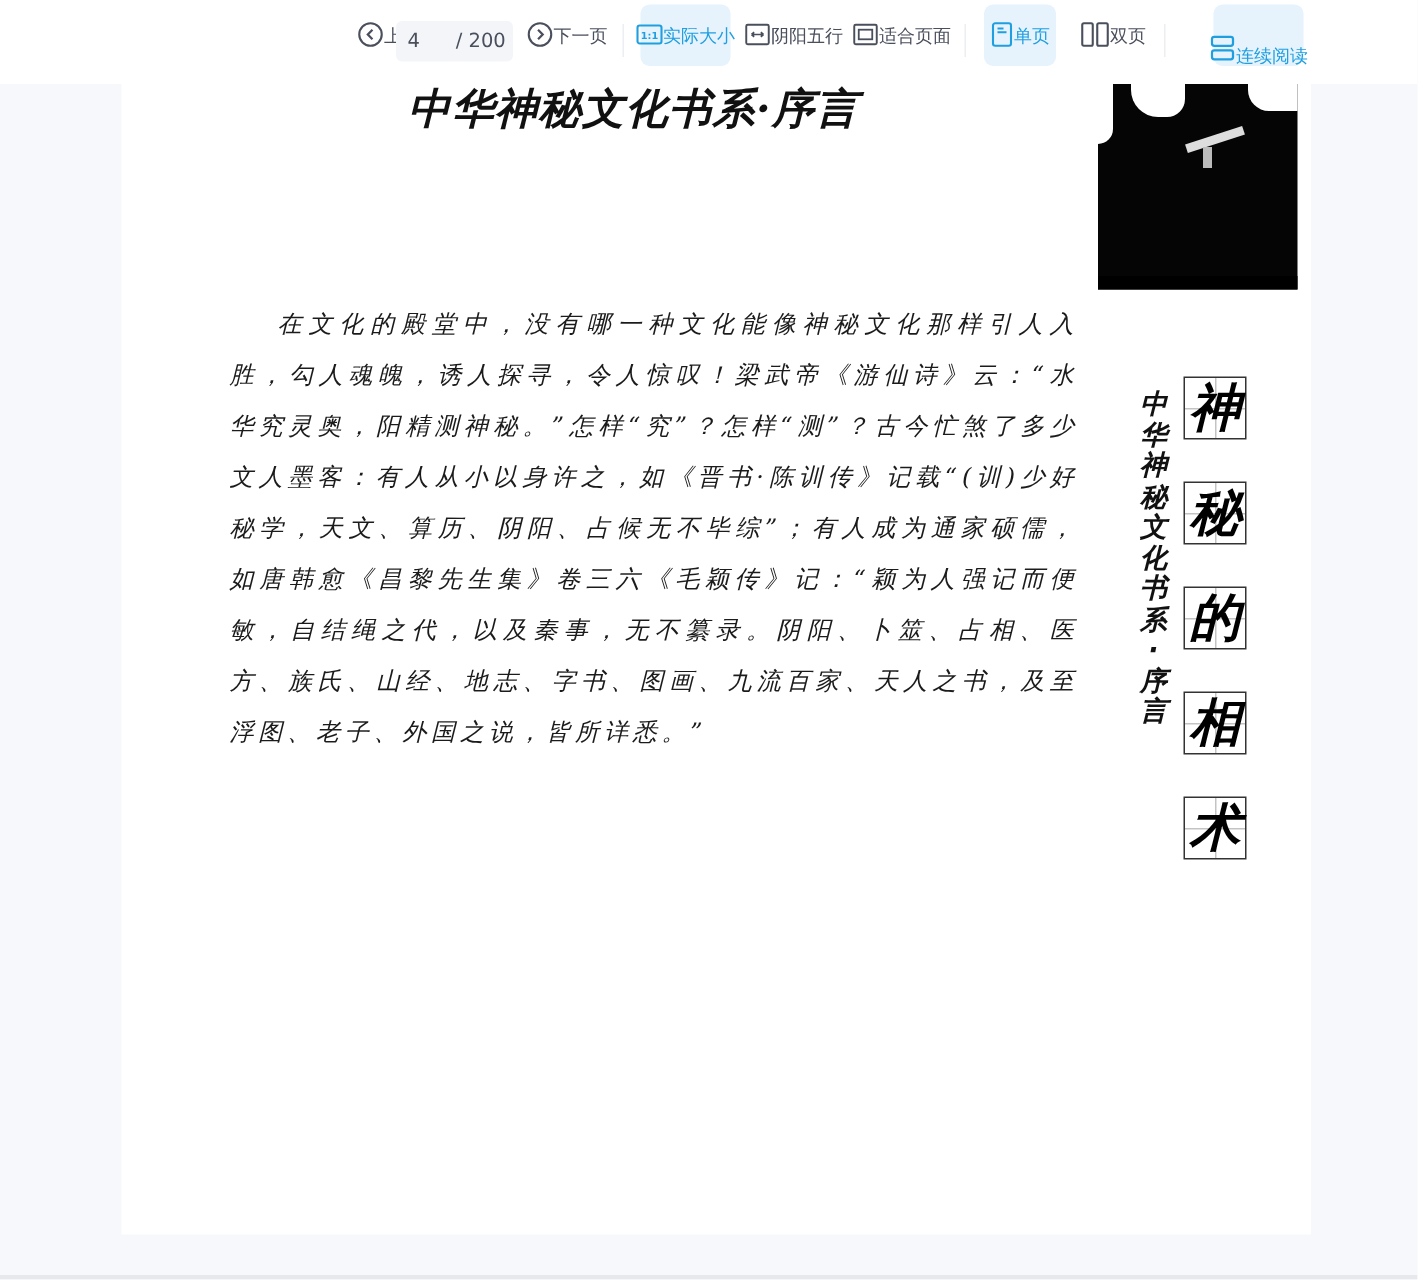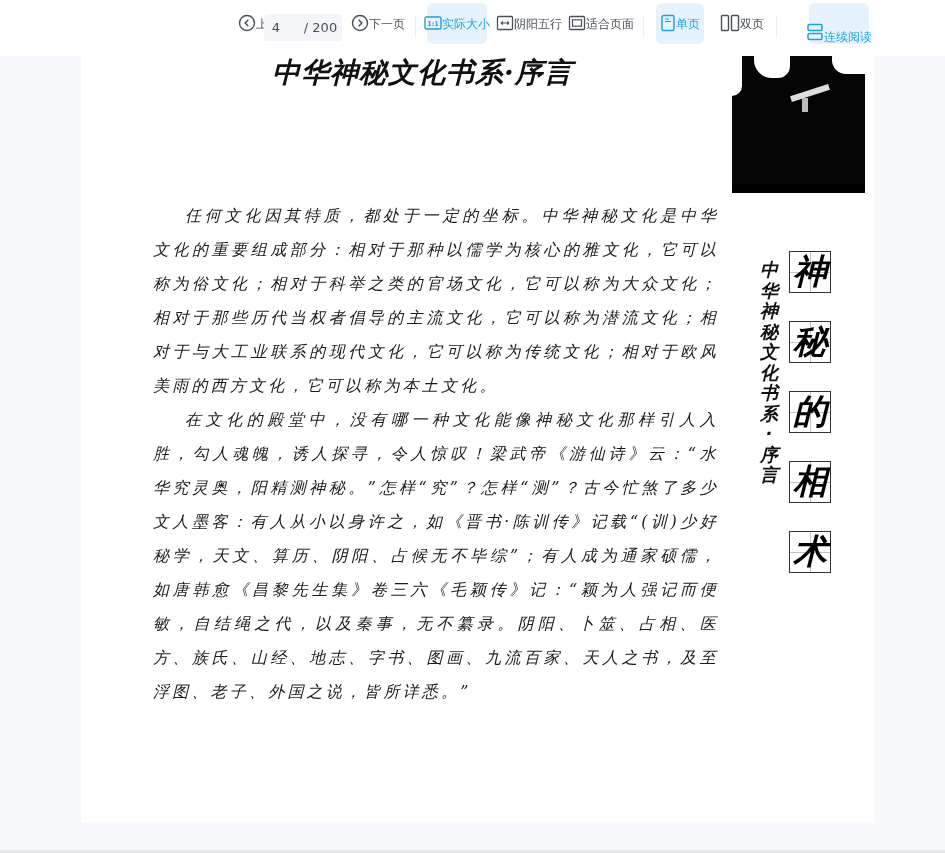--- a/index.html
+++ b/index.html
@@ -169,21 +169,20 @@
     </div>
     <span class="lbl">连续阅读</span>
   </div>
 </div>
 
 <div class="viewport">
   <div class="page">
     <div class="page-title">中华神秘文化书系·序言</div>
 
     <div class="body-text">
-      <p>任何文化因其特质，都处于一定的坐标。中华神秘文化是中华文化的重要组成部分：相对于那种以儒学为核心的雅文化，它可以称为俗文化；相对于科举之类的官场文化，它可以称为大众文化；相对于那些历代当权者倡导的主流文化，它可以称为潜流文化；相对于与大工业联系的现代文化，它可以称为传统文化；相对于欧风美雨的西方文化，它可以称为本土文化。</p>
       <p>在文化的殿堂中，没有哪一种文化能像神秘文化那样引人入胜，勾人魂魄，诱人探寻，令人惊叹！梁武帝《游仙诗》云：“水华究灵奥，阳精测神秘。”怎样“究”？怎样“测”？古今忙煞了多少文人墨客：有人从小以身许之，如《晋书·陈训传》记载“(训)少好秘学，天文、算历、阴阳、占候无不毕综”；有人成为通家硕儒，如唐韩愈《昌黎先生集》卷三六《毛颖传》记：“颖为人强记而便敏，自结绳之代，以及秦事，无不纂录。阴阳、卜筮、占相、医方、族氏、山经、地志、字书、图画、九流百家、天人之书，及至浮图、老子、外国之说，皆所详悉。”</p>
     </div>
 
     <div class="photo">
       <div class="w4"></div>
         <div class="w1"></div>
         <div class="w3"></div>
         <div class="w2"></div>
         <div class="w5"></div>
         <div class="w6"></div>

